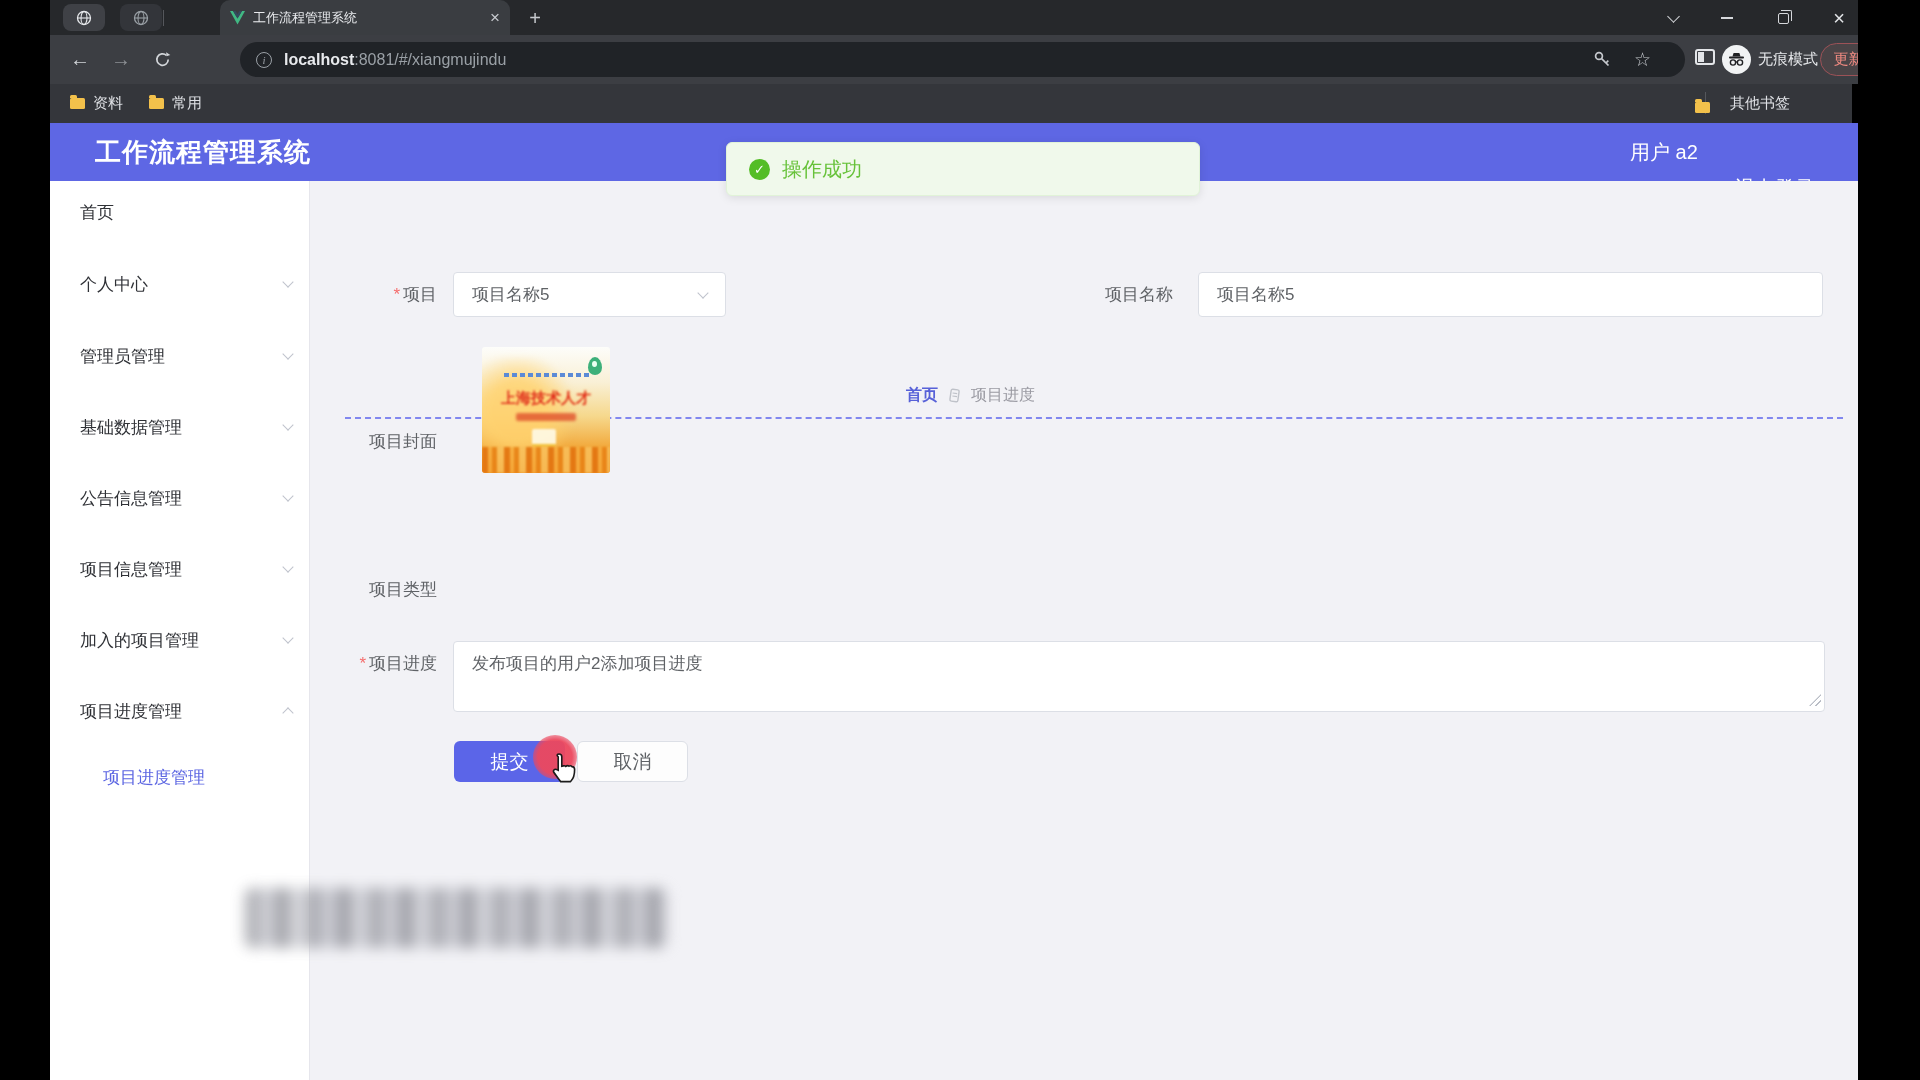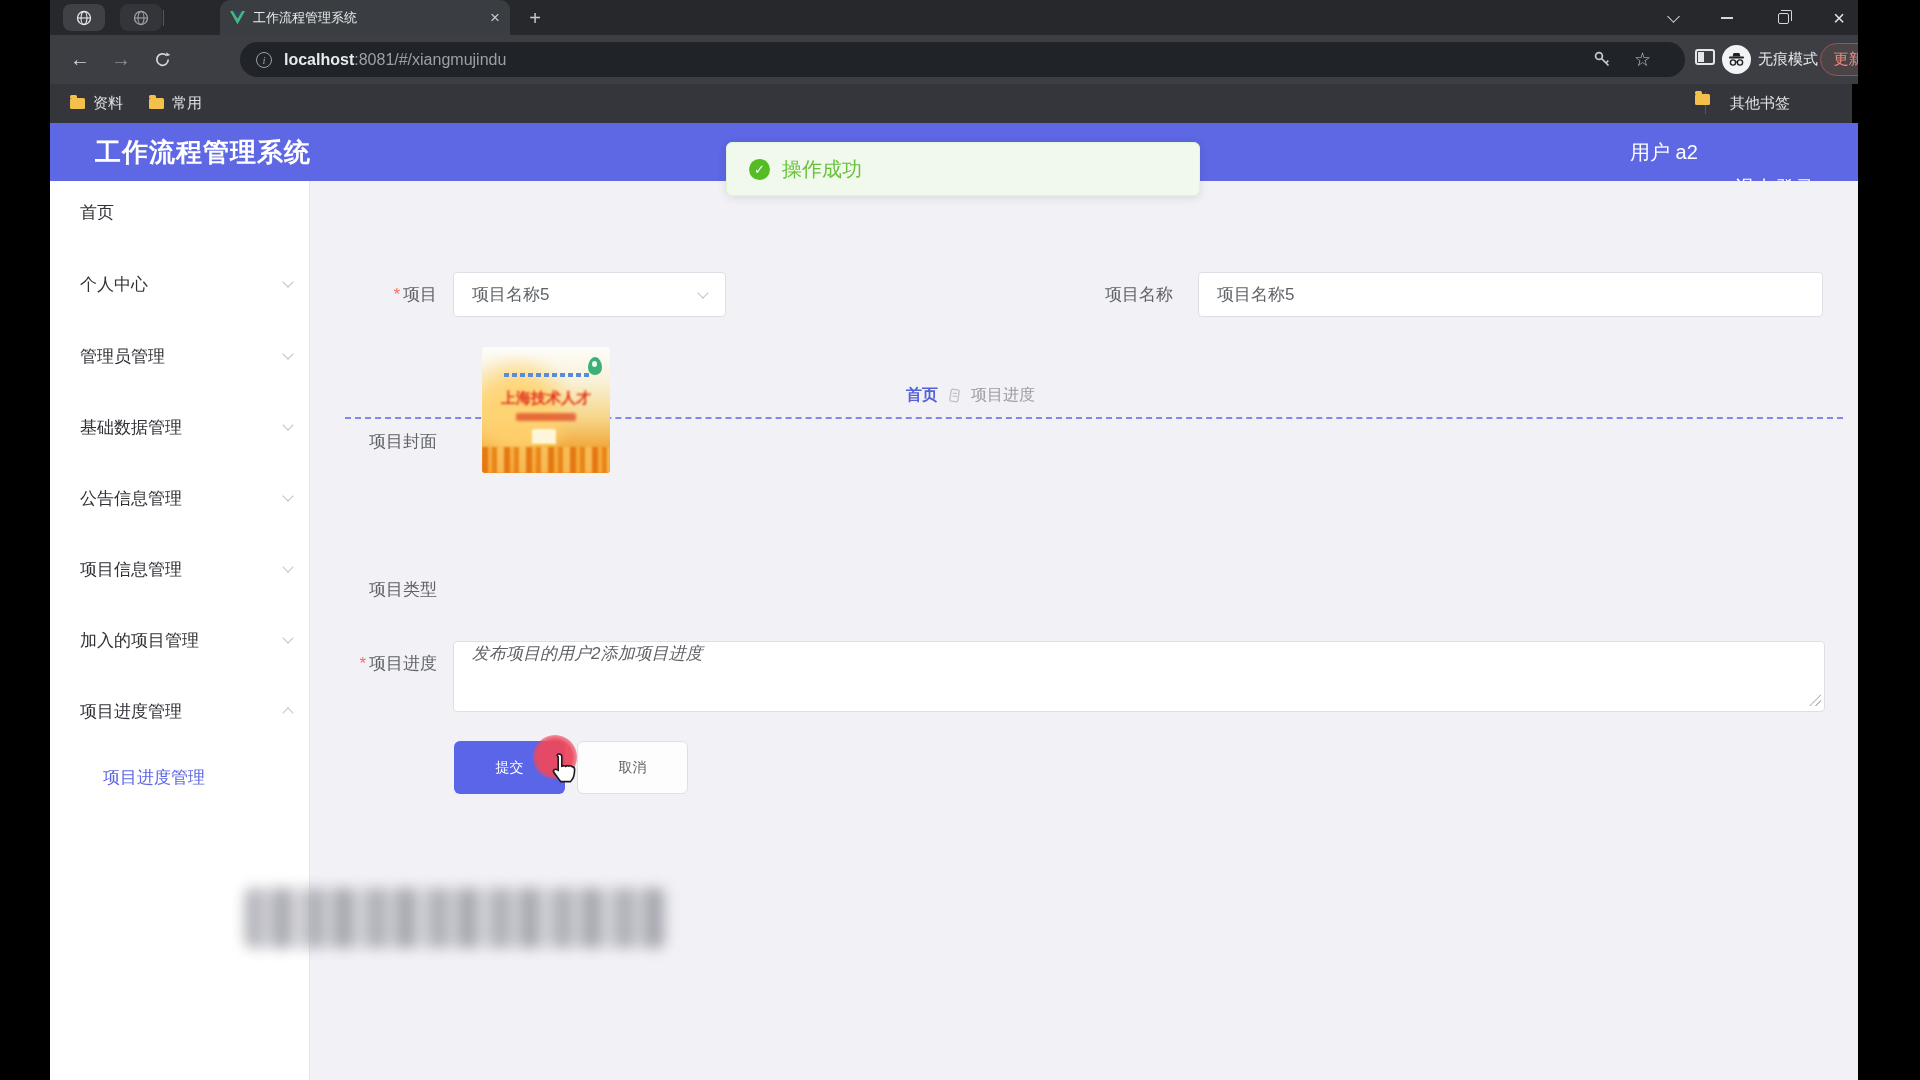--- a/index.html
+++ b/index.html
@@ -54,21 +54,21 @@
   .update-txt { color:#f28b82; font-size:15px; }
   .kebab { color:#f28b82; font-size:15px; }
 
   .bookmarks { left:44px; top:84px; width:1808px; height:39px; background:#34363b;
     display:flex; align-items:center; }
   .bm-item { display:flex; align-items:center; gap:8px; margin-left:26px; }
   .folder { width:15px; height:11px; background:#f3c14b; border-radius:1.5px; position:relative; }
   .folder::before { content:""; position:absolute; left:0; top:-3px; width:7px; height:3px;
     background:#f3c14b; border-radius:1.5px 1.5px 0 0; }
   .bm-label { color:#dfe1e5; font-size:15px; }
-  .bm-right { position:absolute; right:62px; display:flex; align-items:flex-start; gap:20px; }
+  .bm-right { position:absolute; right:62px; display:flex; align-items:flex-end; gap:20px; }
   .bm-divider { position:absolute; right:146px; top:8px; width:1px; height:22px; background:#55575c; }
 
   
   .app-header { left:50px; top:123px; width:1808px; height:58px; background:#5e67e4; }
   .app-title { position:absolute; left:45px; top:0; height:58px; line-height:58px; color:#fff;
     font-size:26px; font-weight:bold; letter-spacing:1px; }
   .hdr-user { position:absolute; left:1580px; top:0; height:58px; line-height:58px; color:#fff;
     font-size:20px; }
   .hdr-logout { position:absolute; left:1685px; top:0; height:58px; line-height:58px; color:#fff;
     font-size:20px;margin-top:36px; }
@@ -91,27 +91,27 @@
   .bc-cur { color:#9a9aa2; font-size:16px; }
   .dashline { left:35px; top:236px; width:1498px; border-top:2px dashed #8187ef; }
 
   .lbl { position:absolute; height:45px; line-height:45px; text-align:right; color:#5f6266;
     font-size:17px; white-space:nowrap; }
   .req { color:#f56c6c; margin-right:3px; }
   .field { position:absolute; height:45px; background:#fff; border:1px solid #dcdfe6;
     border-radius:4px; color:#5f6266; font-size:17px; }
   input.field { padding:0 18px; outline:none; }
   .select-box { display:flex; align-items:center; padding:0 18px; justify-content:space-between; }
-  .textarea-box { padding:0 18px; resize:none; outline:none; overflow:hidden;
-    font-family:"Liberation Sans","DejaVu Sans",sans-serif; line-height:24px;font-style:italic; }
+  .textarea-box { padding:10px 18px; resize:none; outline:none; overflow:hidden;
+    font-family:"Liberation Sans","DejaVu Sans",sans-serif; line-height:24px; }
   .resize-grip { position:absolute; left:1809px; top:694px; width:12px; height:12px;
     background:repeating-linear-gradient(-45deg, transparent 0 3px, #b9bdc6 3px 4.5px);
     clip-path:polygon(100% 0,100% 100%,0 100%); }
 
-  .btn { position:absolute; top:741px; width:111px; height:53px; border-radius:6px; font-size:14px;
+  .btn { position:absolute; top:741px; width:111px; height:41px; border-radius:6px; font-size:19px;
     display:flex; align-items:center; justify-content:center; cursor:default; }
   .btn-submit { left:454px; background:#5b65e8; color:#fff; }
   .btn-cancel { left:577px; background:#fdfdfd; border:1px solid #dcdfe6; color:#5f6266; }
 
   .click-ring { left:533px; top:735px; width:44px; height:44px; border-radius:50%;
     background:radial-gradient(circle, rgba(236,72,94,.95) 0 55%, rgba(236,72,94,.55) 72%, rgba(236,72,94,0) 74%); }
 
   
   .cover { left:450px; top:347px; width:128px; height:126px; border-radius:3px; overflow:hidden;
     background:linear-gradient(180deg,#fdfdfa 0%,#f9f0d6 28%,#f6d88c 55%,#f2a83a 80%,#ee8e1e 100%);margin-left:32px; }

